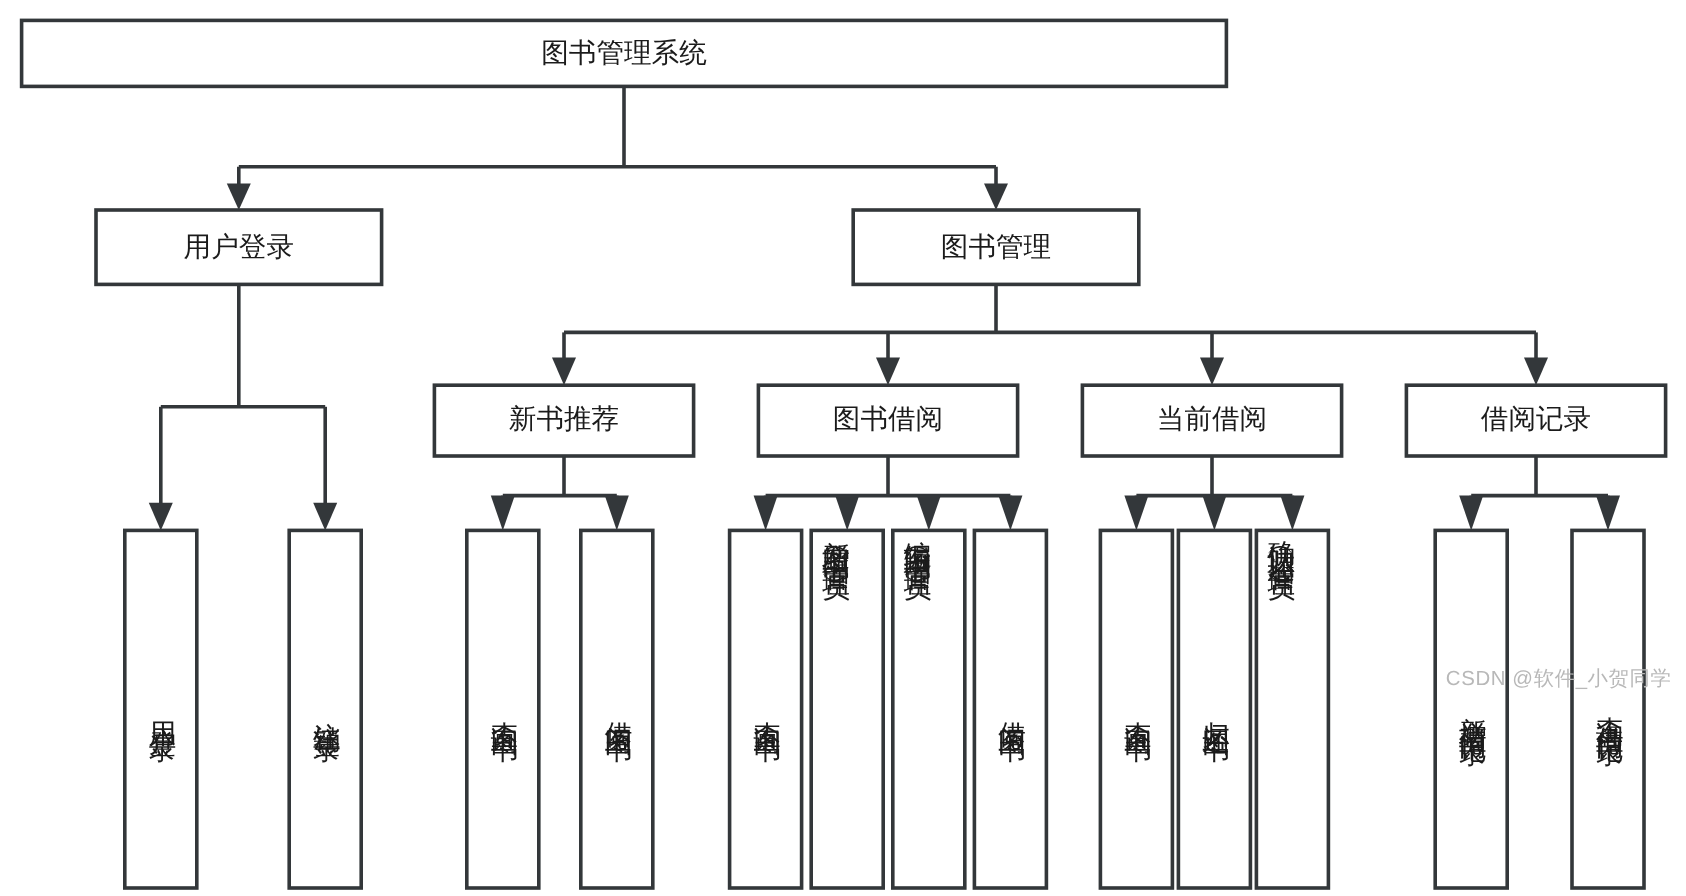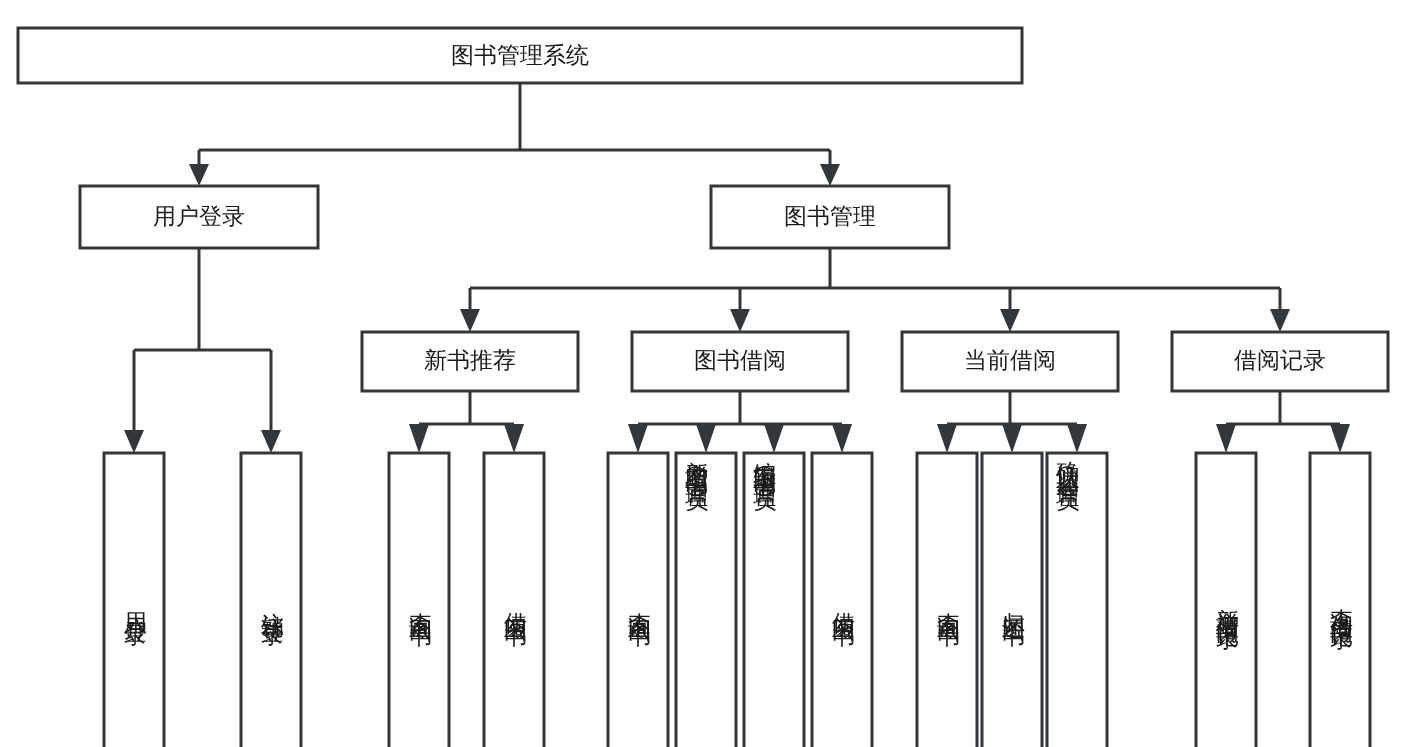--- a/index.html
+++ b/index.html
@@ -10,21 +10,21 @@
   body {
     width: 1405px;
     height: 747px;
     font-family: "Liberation Sans", "DejaVu Sans", sans-serif;
     overflow: hidden;
     position: relative;
   }
   #diagram-root {
     position: absolute;
     left: 0;
-    top: 16px;
+    top: 5px;
     width: 1405px;
     height: 578px;
   }
   svg.flowchart {
     display: block;
     width: 1405px;
     height: 747px;
   }
   .node-box {
     fill: #ffffff;
@@ -233,13 +233,14 @@
       <text class="node-label-v" x="1226" y="586">新增借阅记录</text>
     </g>
 
     <g>
       <rect class="node-box" x="1310" y="437" width="60" height="298"></rect>
       <text class="node-label-v" x="1340" y="586">查询借阅记录</text>
     </g>
 
   </svg>
 
+  <div class="watermark">CSDN @软件_小贺同学</div>
 </div>
 
 </body></html>

